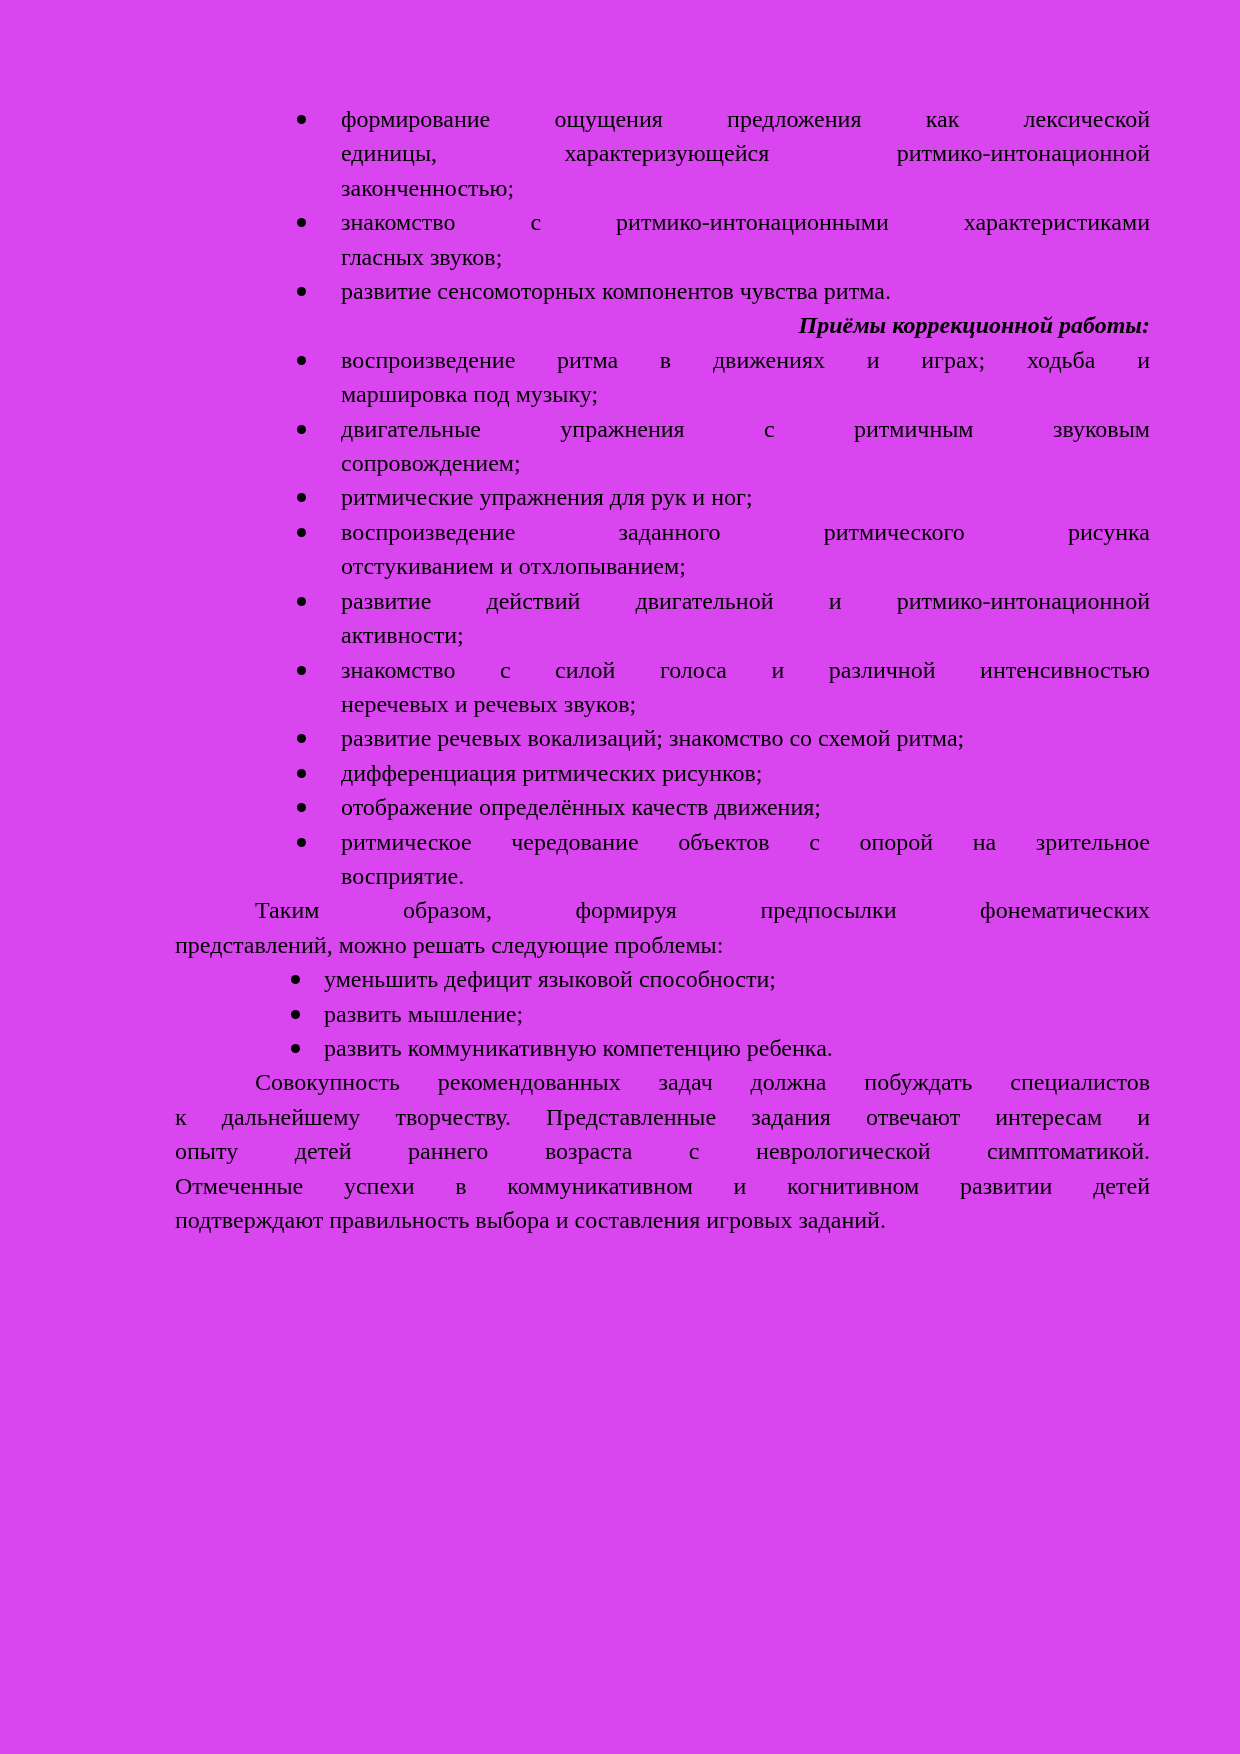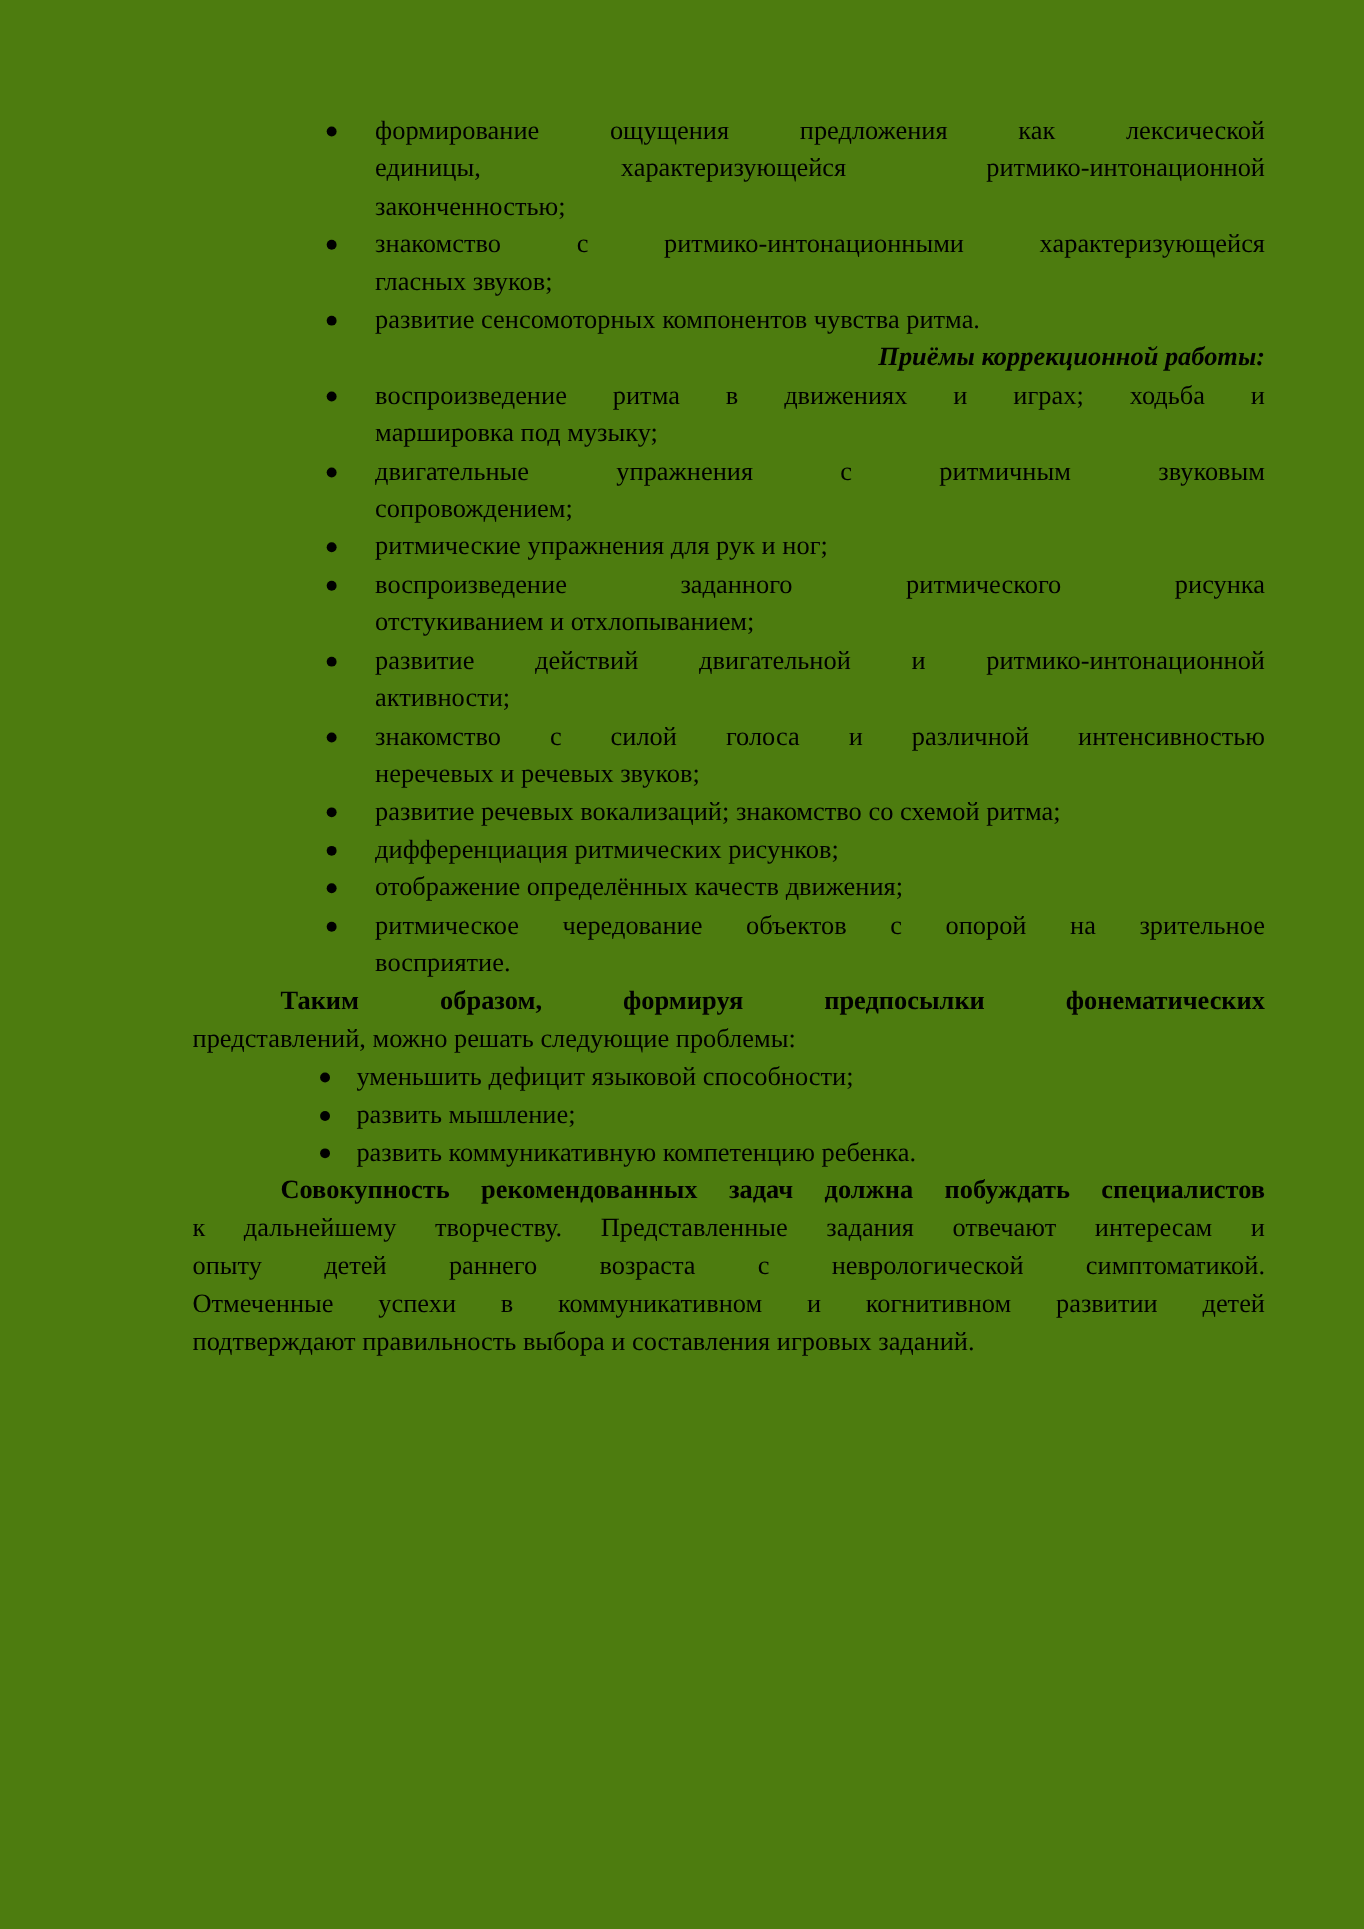--- a/index.html
+++ b/index.html
@@ -4,21 +4,21 @@
 <style>
   html, body {
     margin: 0;
     padding: 0;
     background: #ffffff;
   }
   .page {
     position: relative;
     width: 1240px;
     height: 1754px;
-    background: #4d7c0f;
+    background: #d946ef;
     overflow: hidden;
     font-family: "Liberation Serif", "DejaVu Serif", serif;
     font-size: 24px;
     line-height: 34.4px;
     color: #000000;
   }
   .content {
     position: absolute;
     top: 102px;
     left: 175px;
@@ -56,37 +56,36 @@
   
   .heading {
     font-weight: bold;
     font-style: italic;
     padding-left: 62px;
     text-align: right;
   }
   
   .para .line.first {
     padding-left: 80px;
-    font-weight: bold;
   }
 </style>
 </head>
 <body>
 
 <div class="page">
   <div class="content" id="content">
       <div class="li">
         <span class="marker"></span>
         <div class="line">формирование ощущения предложения как лексической</div>
         <div class="line">единицы, характеризующейся ритмико-интонационной</div>
         <div class="line last">законченностью;</div>
       </div>
       <div class="li">
         <span class="marker"></span>
-        <div class="line">знакомство с ритмико-интонационными характеризующейся</div>
+        <div class="line">знакомство с ритмико-интонационными характеристиками</div>
         <div class="line last">гласных звуков;</div>
       </div>
       <div class="li">
         <span class="marker"></span>
         <div class="line last">развитие сенсомоторных компонентов чувства ритма.</div>
       </div>
       <div class="heading">Приёмы коррекционной работы:</div>
       <div class="li">
         <span class="marker"></span>
         <div class="line">воспроизведение ритма в движениях и играх; ходьба и</div>

